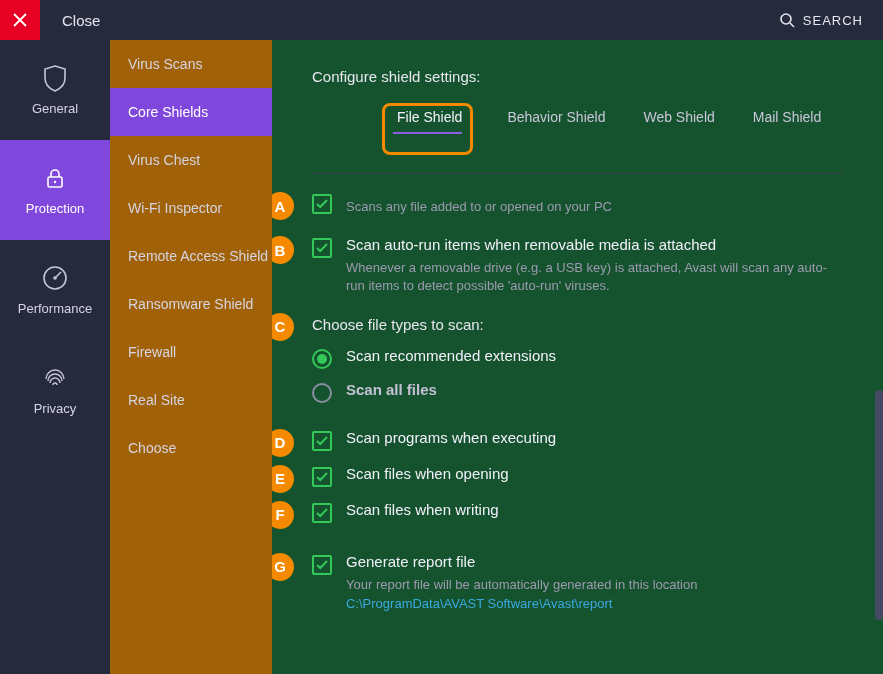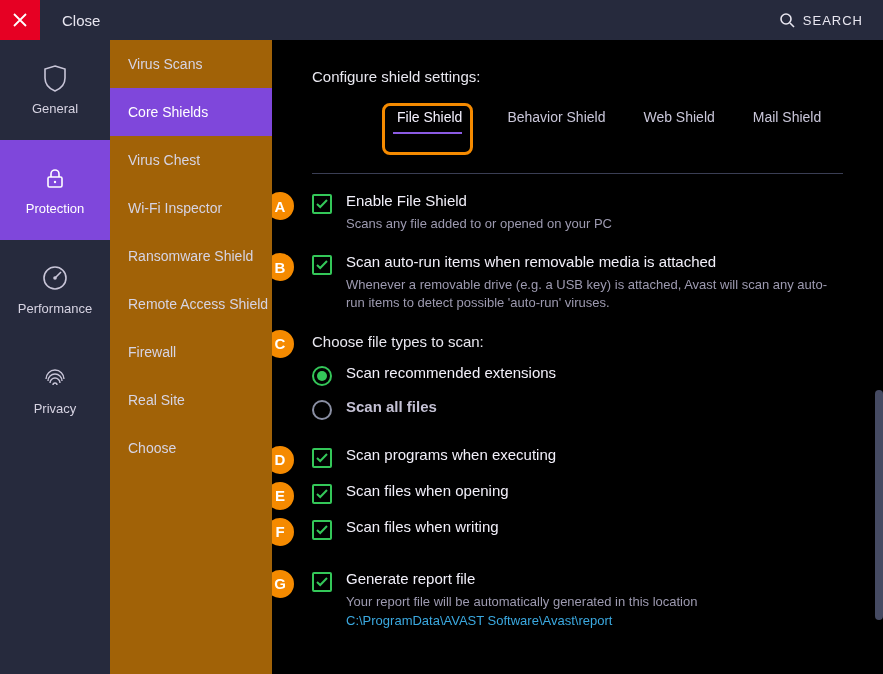--- a/index.html
+++ b/index.html
@@ -20,21 +20,21 @@
   .rail-item { height: 100px; display: flex; flex-direction: column; align-items: center; justify-content: center; gap: 10px; color: #d6d3e2; font-size: 13px; cursor: pointer; }
   .rail-item.active { background: #7f47db; color: #fff; }
   .rail-icon { width: 26px; height: 26px; display: flex; align-items: center; justify-content: center; }
 
   
   .menu { width: 162px; background: #a16207; display: flex; flex-direction: column; }
   .menu-item { height: 48px; display: flex; align-items: center; padding-left: 18px; color: #d6d4e4; font-size: 14px; cursor: pointer; }
   .menu-item.active { background: #7f47db; color: #fff; }
 
   
-  .main { flex: 1; background: #000000; padding: 28px 40px 20px 40px; overflow-y: auto; position: relative; }
+  .main { flex: 1; background: #14532d; padding: 28px 40px 20px 40px; overflow-y: auto; position: relative; }
   .section-title { color: #e8e7ef; font-size: 15px; margin-bottom: 18px; }
 
   .tabs { display: flex; gap: 30px; margin-left: 58px; margin-bottom: 18px; padding-left: 12px; }
   .tab { color: #c9c6d9; font-size: 14px; padding: 6px 4px 10px 4px; cursor: pointer; }
   .tab.active { color: #f5f2ff; }
   .tab-wrap-highlight { border: 3px solid #f58a00; border-radius: 8px; padding: 2px 8px 0 8px; }
   .tab.active .underline { display: block; height: 2px; background: #8b5be3; margin-top: 6px; }
 
   hr.sep { border: none; border-top: 1px solid #3a3e54; margin: 0 0 18px 0; }
 
@@ -124,22 +124,22 @@
         </span>
         <span>Privacy</span>
       </div>
     </div>
 
     <div class="menu">
       <div class="menu-item">Virus Scans</div>
       <div class="menu-item active">Core Shields</div>
       <div class="menu-item">Virus Chest</div>
       <div class="menu-item">Wi-Fi Inspector</div>
+      <div class="menu-item">Remote Access Shield</div>
       <div class="menu-item">Ransomware Shield</div>
-      <div class="menu-item">Remote Access Shield</div>
       <div class="menu-item">Firewall</div>
       <div class="menu-item">Real Site</div>
       <div class="menu-item">Choose</div>
     </div>
 
     <div class="main">
       <div class="section-title">Configure shield settings:</div>
 
       <div class="tabs">
         <span class="tab-wrap-highlight">
@@ -158,21 +158,20 @@
       <div style="padding-left:0;">
 
         <div class="row row-rel">
           <span class="badge">A</span>
           <div class="cb checked">
             <svg width="12" height="10" viewBox="0 0 12 10">
                 <path d="M1 5 L4.2 8 L11 1" stroke="#34c759" stroke-width="2" fill="none"></path>
               </svg>
           </div>
           <div class="content">
-            <div class="opt-title">Enable File Shield</div>
             <div class="opt-desc">Scans any file added to or opened on your PC</div>
           </div>
         </div>
 
         <div class="row row-rel">
           <span class="badge">B</span>
           <div class="cb checked">
             <svg width="12" height="10" viewBox="0 0 12 10">
                 <path d="M1 5 L4.2 8 L11 1" stroke="#34c759" stroke-width="2" fill="none"></path>
               </svg>

